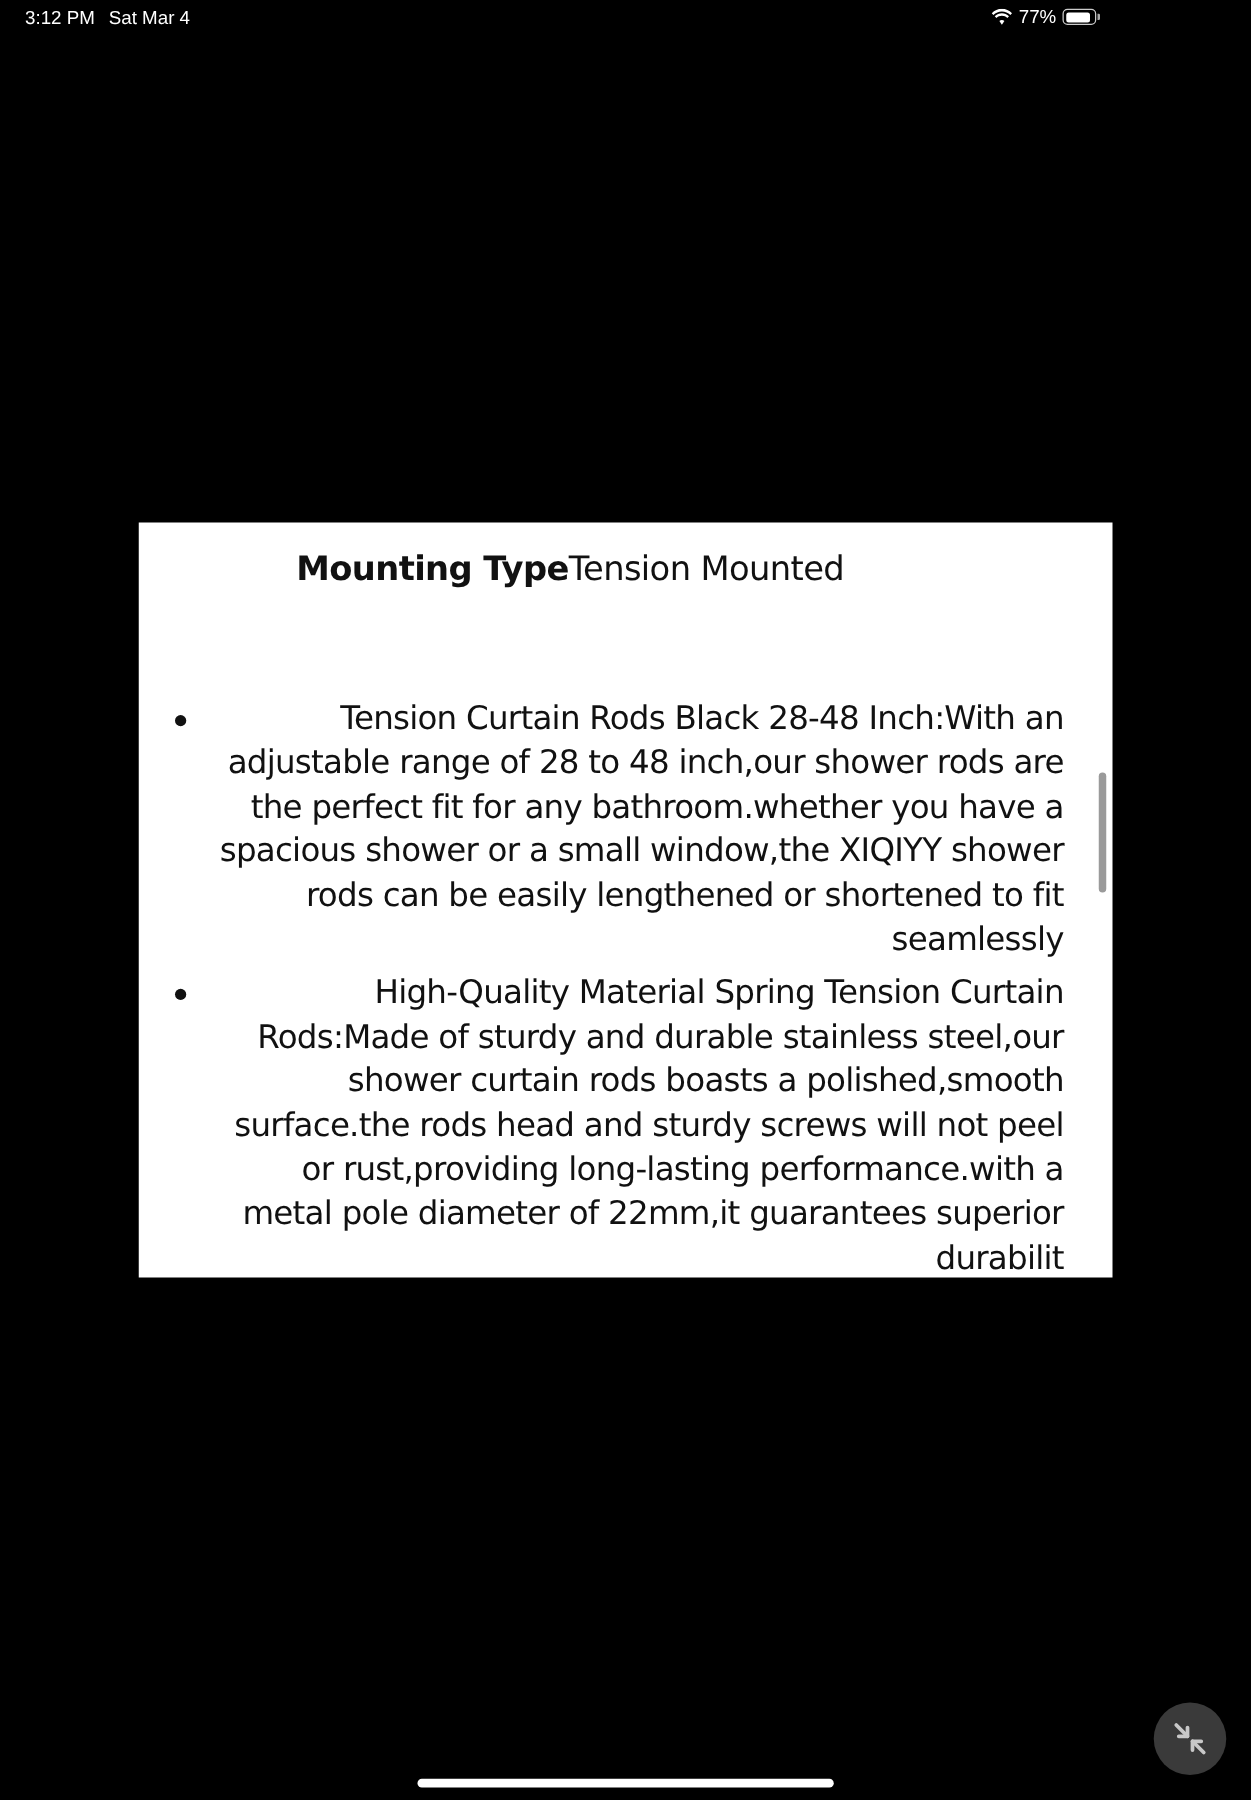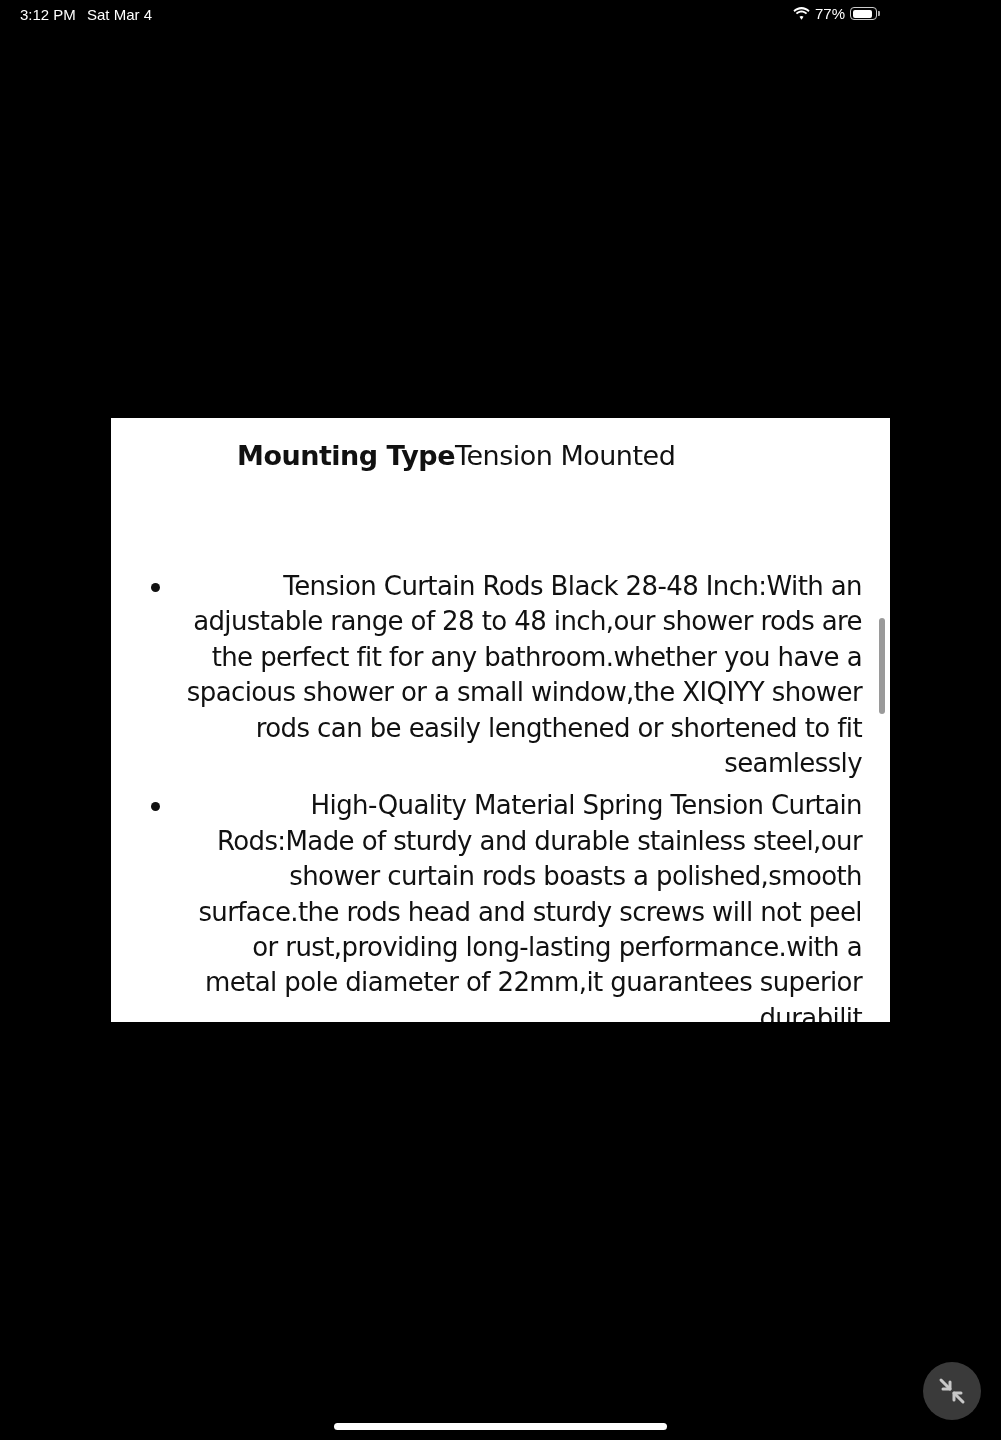--- a/index.html
+++ b/index.html
@@ -92,21 +92,21 @@
       width: 317px;
     }
     .spec-value {
       display: inline-block;
     }
     .bullets {
       position: absolute;
       left: 0;
       top: 140px;
       width: 760px;
-      margin: 11px;
+      margin: 0;
       padding: 0;
       list-style: none;
     }
     .bullet {
       position: relative;
       padding-left: 58px;
       padding-right: 20px;
       font-family: "DejaVu Sans", sans-serif;
       font-size: 26px;
       line-height: 35.4px;

